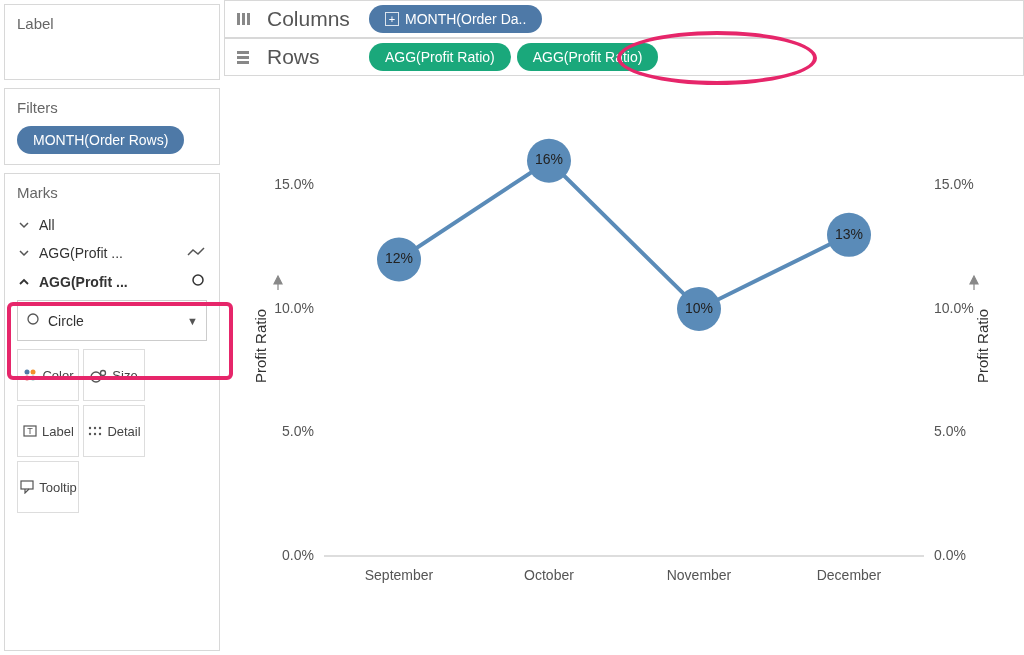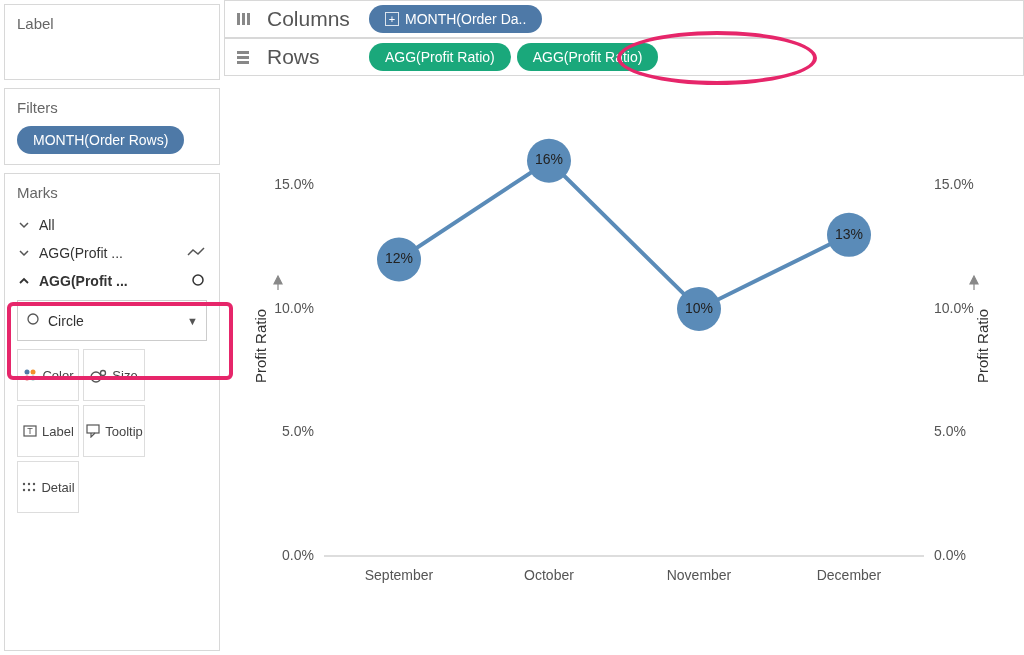--- a/index.html
+++ b/index.html
@@ -13,21 +13,21 @@
 
 .shelf-row { display: flex; align-items: center; border: 1px solid #d8d8d8; padding: 4px 6px; gap: 12px; background:#fff; }
 .shelf-icon { width: 24px; display:flex; justify-content:center; color:#555; }
 .shelf-label { width: 90px; color: #555; font-size: 21px; }
 .shelf-pills { display: flex; gap: 6px; flex: 1; }
 
 .pill { border-radius: 16px; padding: 6px 16px; color: #fff; font-size: 14px; white-space: nowrap; display:inline-flex; align-items:center; gap:6px; }
 .pill.blue { background: #4e79a7; }
 .pill.green { background: #1aa87b; }
 
-.marks-item { display: flex; align-items: flex-start; padding: 6px 2px; gap: 8px; cursor: pointer; }
+.marks-item { display: flex; align-items: flex-end; padding: 6px 2px; gap: 8px; cursor: pointer; }
 .caret { width: 12px; display:inline-block; }
 .marks-item .right-icon { margin-left: auto; color:#555; }
 
 .dropdown { display:flex; align-items:center; border:1px solid #ccc; padding:11px 8px; gap:8px; background:#fff; }
 .dropdown .dd-caret { margin-left:auto; color:#555; font-size:11px; }
 
 .btn-grid { display:flex; gap:4px; margin-top:8px; flex-wrap:wrap; }
 .btn { width: 62px; height: 52px; border:1px solid #ddd; background:#fff; display:flex; flex-direction:row; align-items:center; justify-content:center; gap:4px; font-size:13px; color:#444; }
 .btn .ic { height: 18px; display:flex; align-items:center; justify-content:center; color:#555; }
 
@@ -133,39 +133,39 @@
           <span class="ic">
             <svg width="16" height="16" viewBox="0 0 16 16">
                 <rect x="2" y="3" width="12" height="10" stroke="#555" stroke-width="1.2" fill="none"></rect>
                 <text x="8" y="11" text-anchor="middle" font-size="9" fill="#555">T</text>
               </svg>
           </span>
           <span>Label</span>
         </div>
         <div class="btn">
           <span class="ic">
-            <svg width="16" height="14" viewBox="0 0 16 14">
-                <rect x="2" y="1" width="12" height="8" stroke="#555" stroke-width="1.2" fill="none"></rect>
-                <path d="M6 9 L6 13 L10 9" stroke="#555" stroke-width="1.2" fill="none"></path>
-              </svg>
-          </span>
-          <span>Tooltip</span>
-        </div>
-        <div class="btn">
-          <span class="ic">
             <svg width="16" height="10" viewBox="0 0 16 10">
                 <circle cx="3" cy="2" r="1.2" fill="#555"></circle>
                 <circle cx="8" cy="2" r="1.2" fill="#555"></circle>
                 <circle cx="13" cy="2" r="1.2" fill="#555"></circle>
                 <circle cx="3" cy="8" r="1.2" fill="#555"></circle>
                 <circle cx="8" cy="8" r="1.2" fill="#555"></circle>
                 <circle cx="13" cy="8" r="1.2" fill="#555"></circle>
               </svg>
           </span>
           <span>Detail</span>
+        </div>
+        <div class="btn">
+          <span class="ic">
+            <svg width="16" height="14" viewBox="0 0 16 14">
+                <rect x="2" y="1" width="12" height="8" stroke="#555" stroke-width="1.2" fill="none"></rect>
+                <path d="M6 9 L6 13 L10 9" stroke="#555" stroke-width="1.2" fill="none"></path>
+              </svg>
+          </span>
+          <span>Tooltip</span>
         </div>
       </div>
 
       <div class="highlight-rect" style="left:2px; top:128px; width:226px; height:78px;"></div>
     </div>
   </div>
 
   <div class="right-col">
     <div class="shelf-row">
       <span class="shelf-icon">

